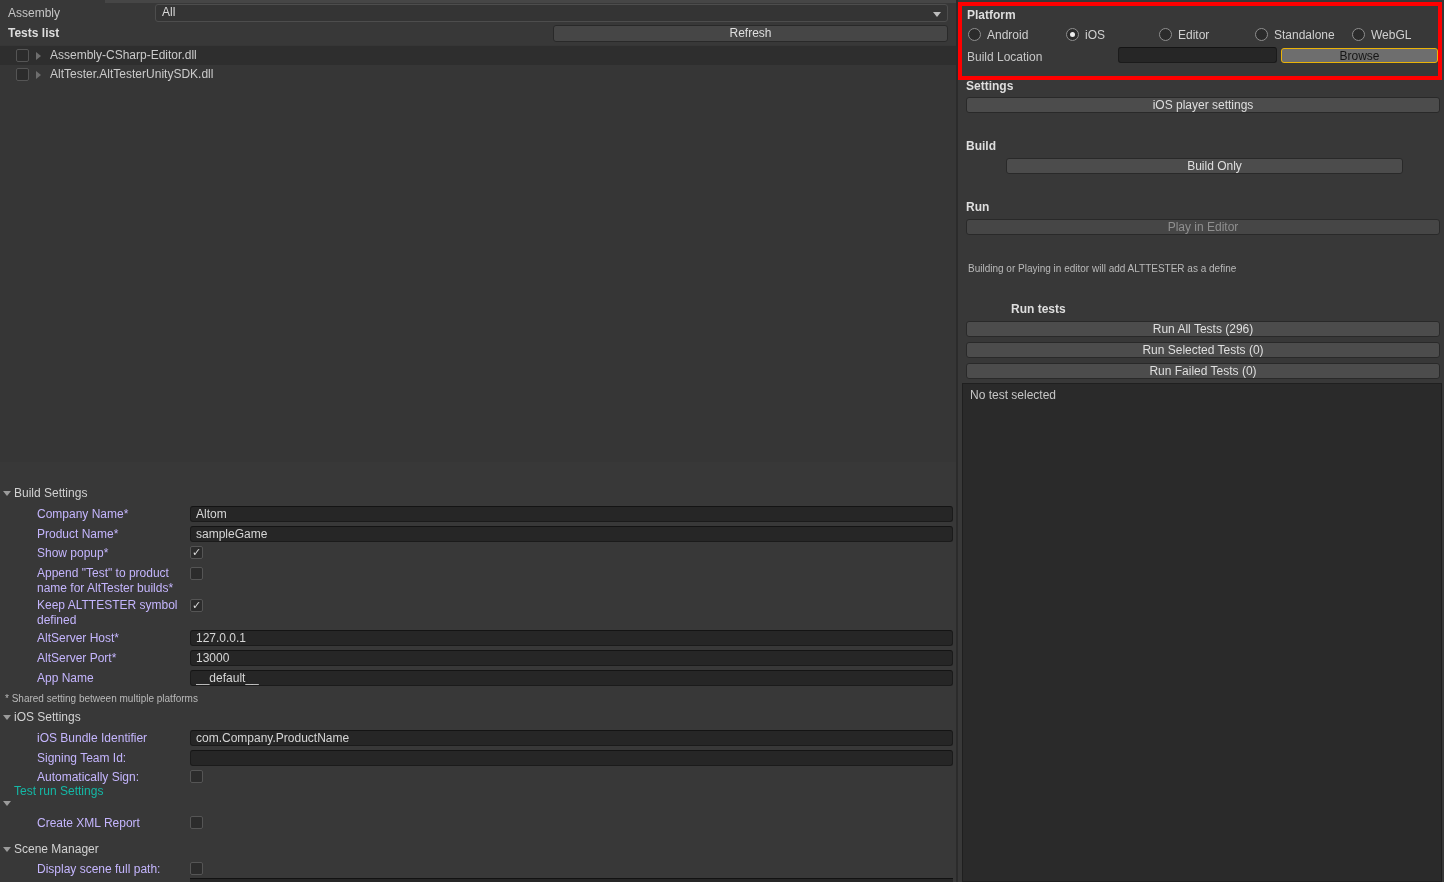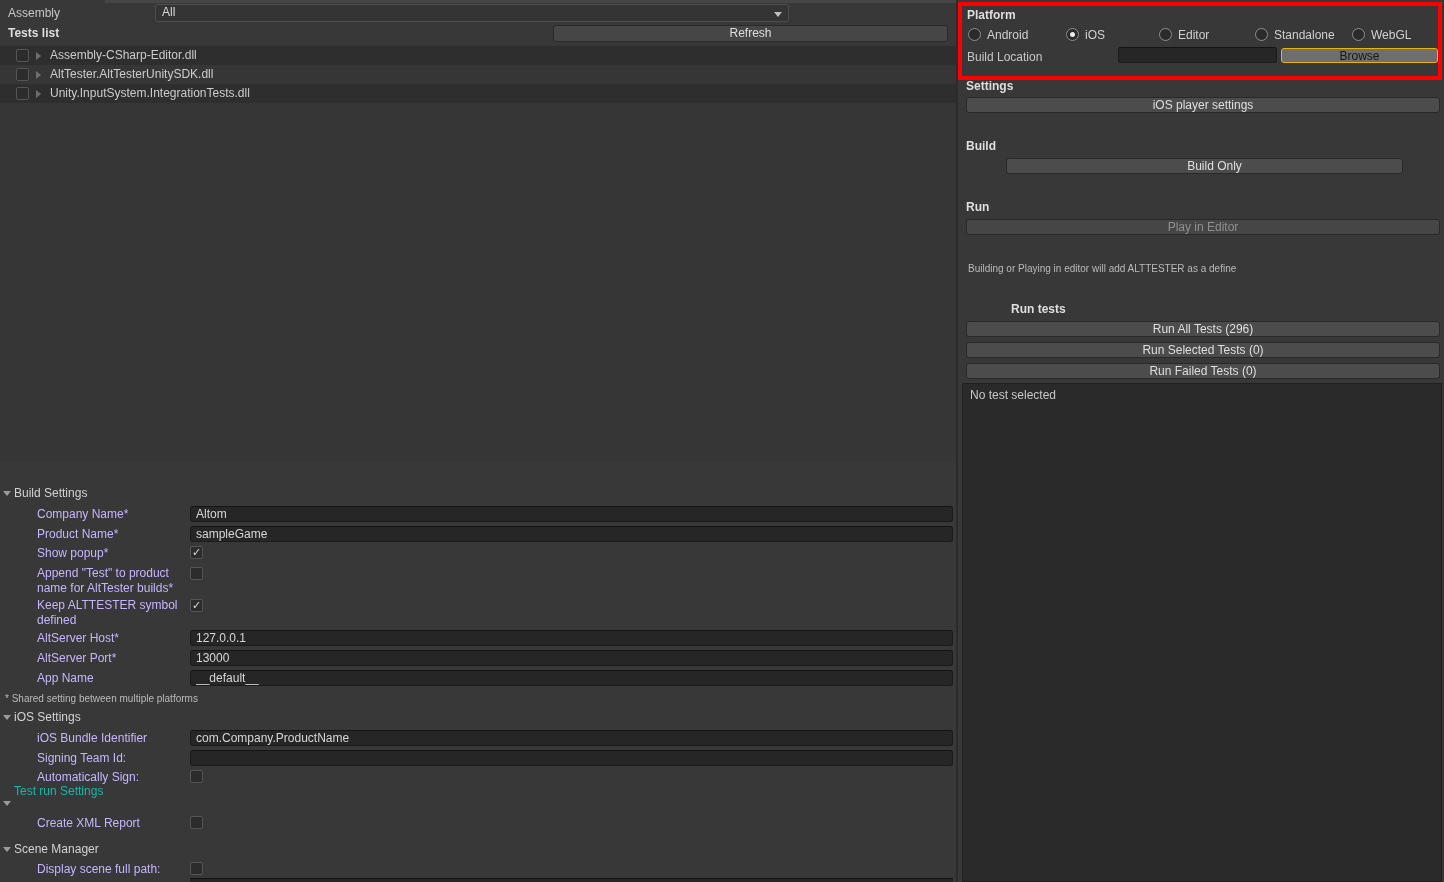--- a/index.html
+++ b/index.html
@@ -83,45 +83,40 @@
 <body>
 
 <div id="root">
 
   <div class="tabstrip">
     <div class="tabactive"></div>
   </div>
 
   <div class="lbl" style="left:8px; top:6px;">Assembly</div>
 
-  <div class="dropdown" style="left:155px; top:4px; width:634px; height:18px;">
+  <div class="dropdown" style="left:155px; top:4px; width:793px; height:18px;">
     <span>All</span>
     <span class="dd-arrow"></span>
   </div>
 
   <div class="lbl bold" style="left:8px; top:26px;">Tests list</div>
 
   <div class="ubtn" style="left:553px; top:25px; width:395px; height:17px; background:#464646;">Refresh</div>
 
   <div class="listarea">
     <div class="trow stripe" style="top:1px;">
       <span class="cb"></span>
       <span class="expand-arrow"></span>
       <span class="tlabel">Assembly-CSharp-Editor.dll</span>
     </div>
     <div class="trow" style="top:20px;">
       <span class="cb"></span>
       <span class="expand-arrow"></span>
       <span class="tlabel">AltTester.AltTesterUnitySDK.dll</span>
     </div>
-    <div class="trow stripe" style="top:39px;">
-      <span class="cb"></span>
-      <span class="expand-arrow"></span>
-      <span class="tlabel">Unity.InputSystem.IntegrationTests.dll</span>
-    </div>
   </div>
 
   <div>
     <span class="fold-arrow" style="left:3px; top:491px;"></span>
     <span class="lbl" style="left:14px; top:486px; color:#d2d2d2;">Build Settings</span>
   </div>
 
   <div class="frow">
     <div class="flabel" style="top:507px;">Company Name*</div>
     <input class="tfield" style="top: 506px;" value="Altom">

